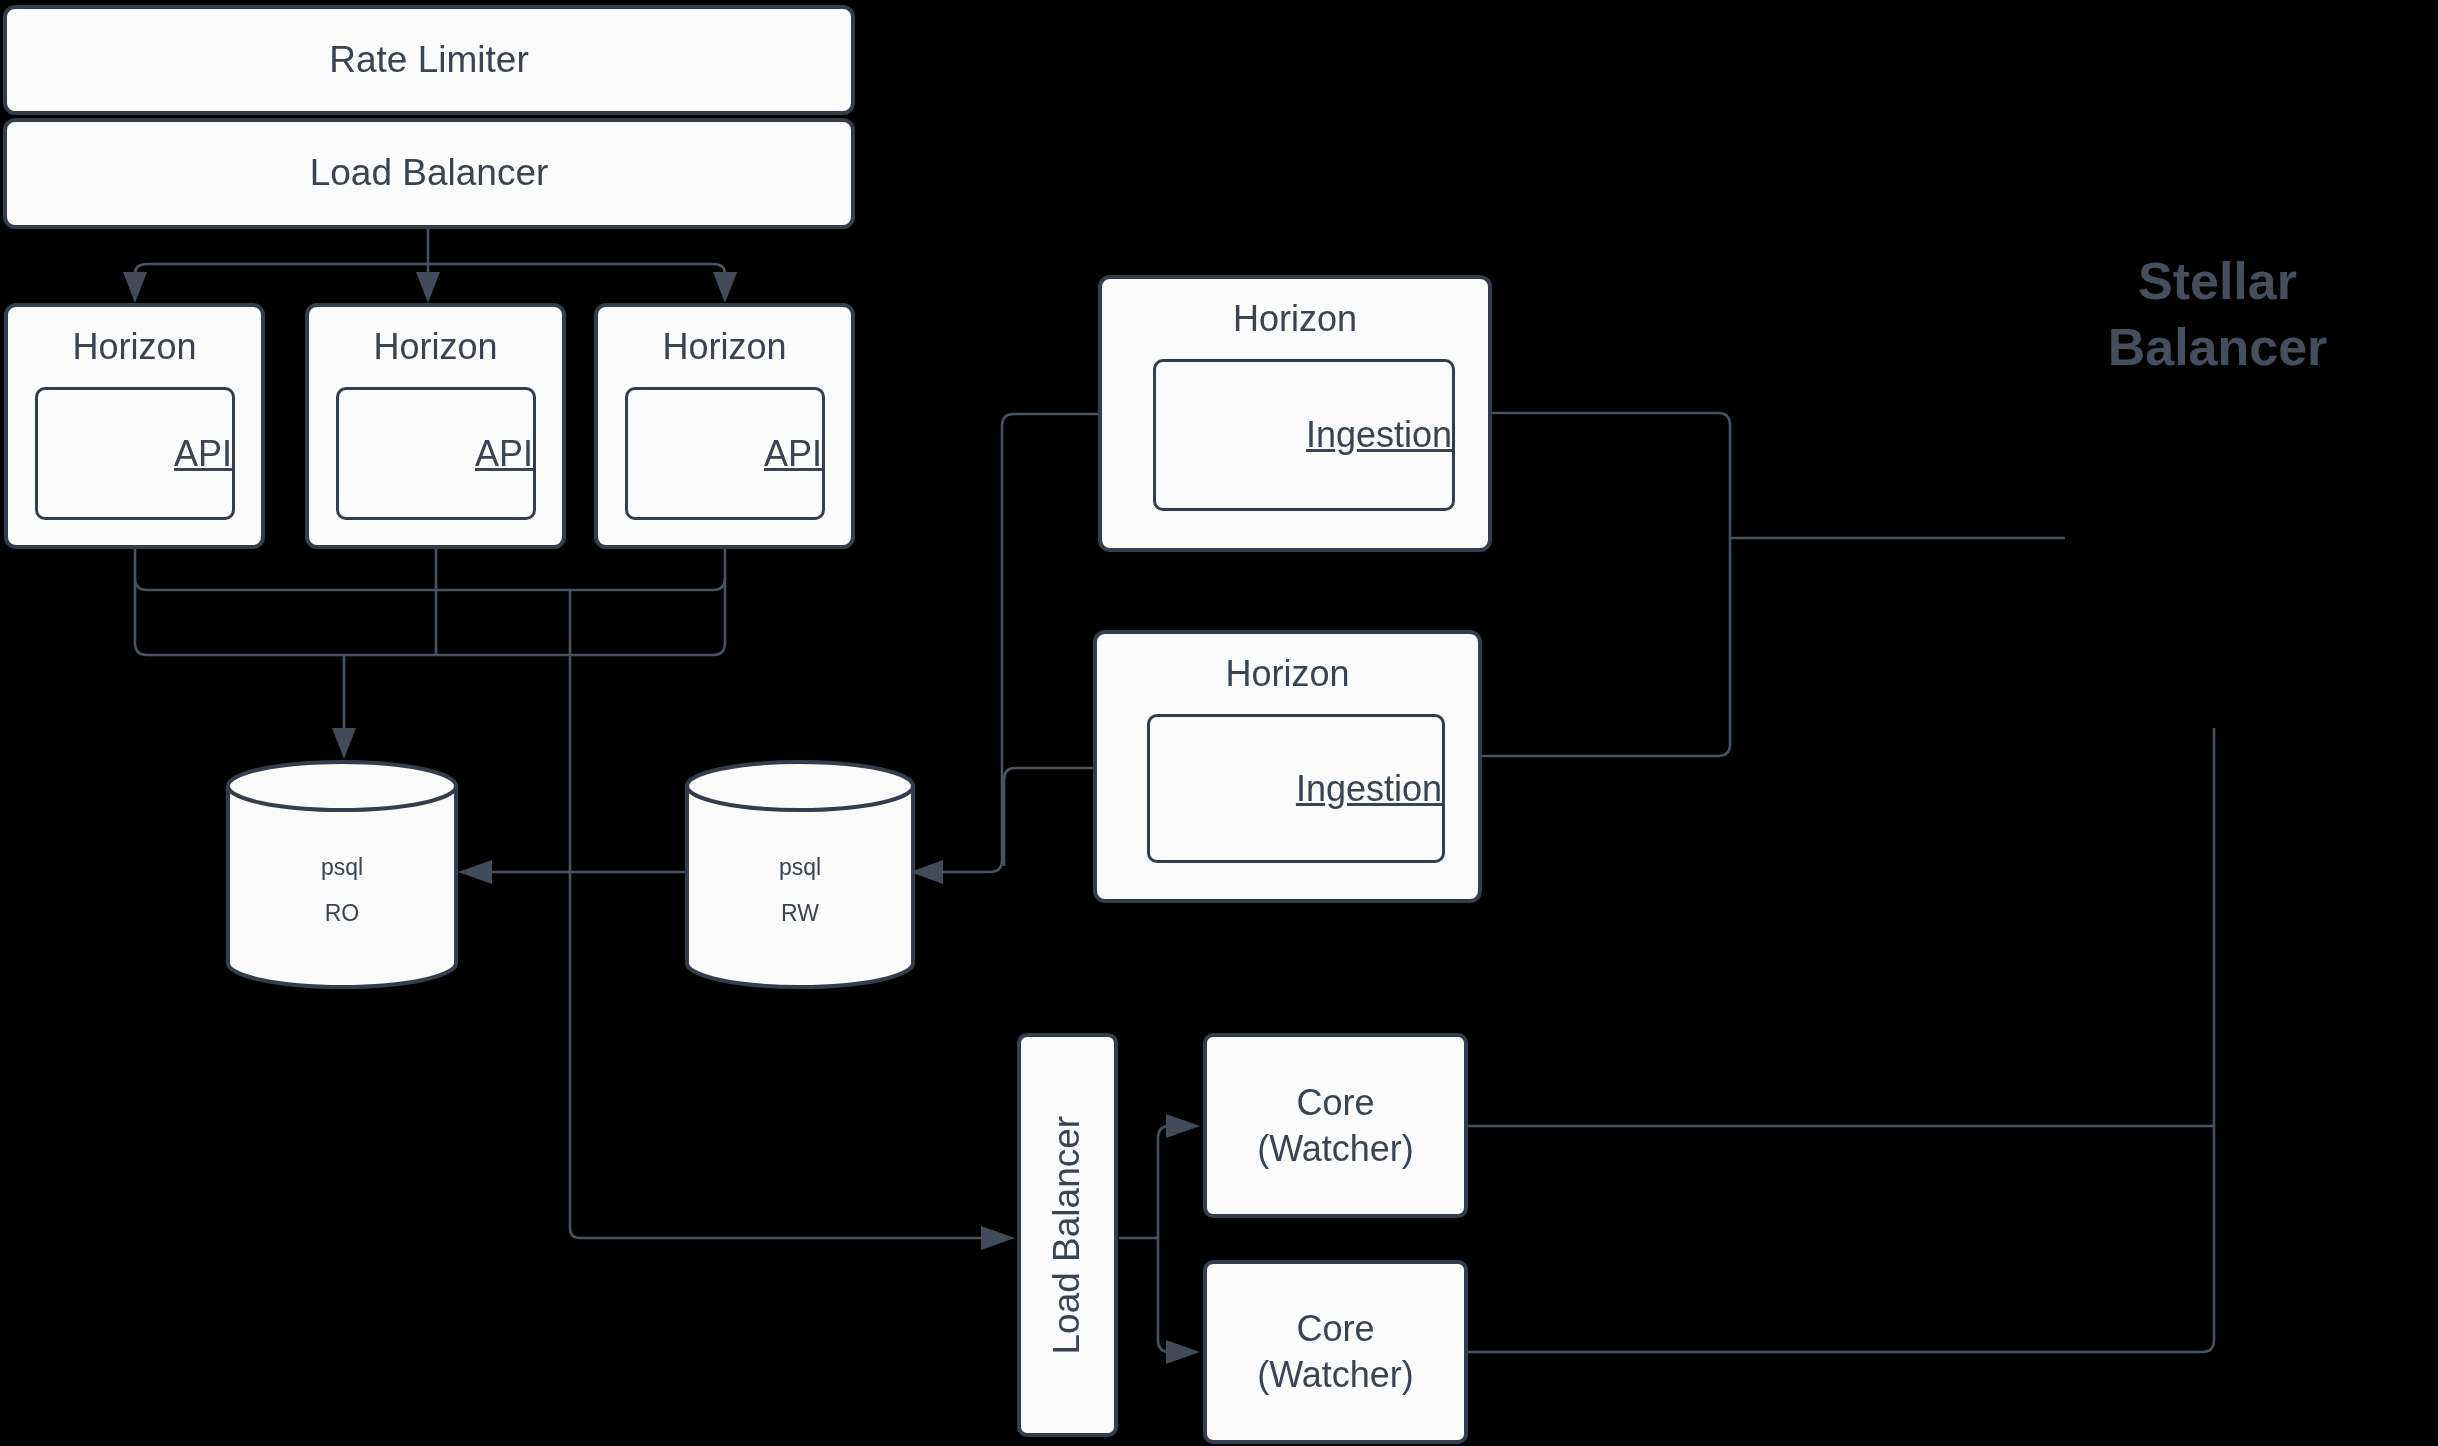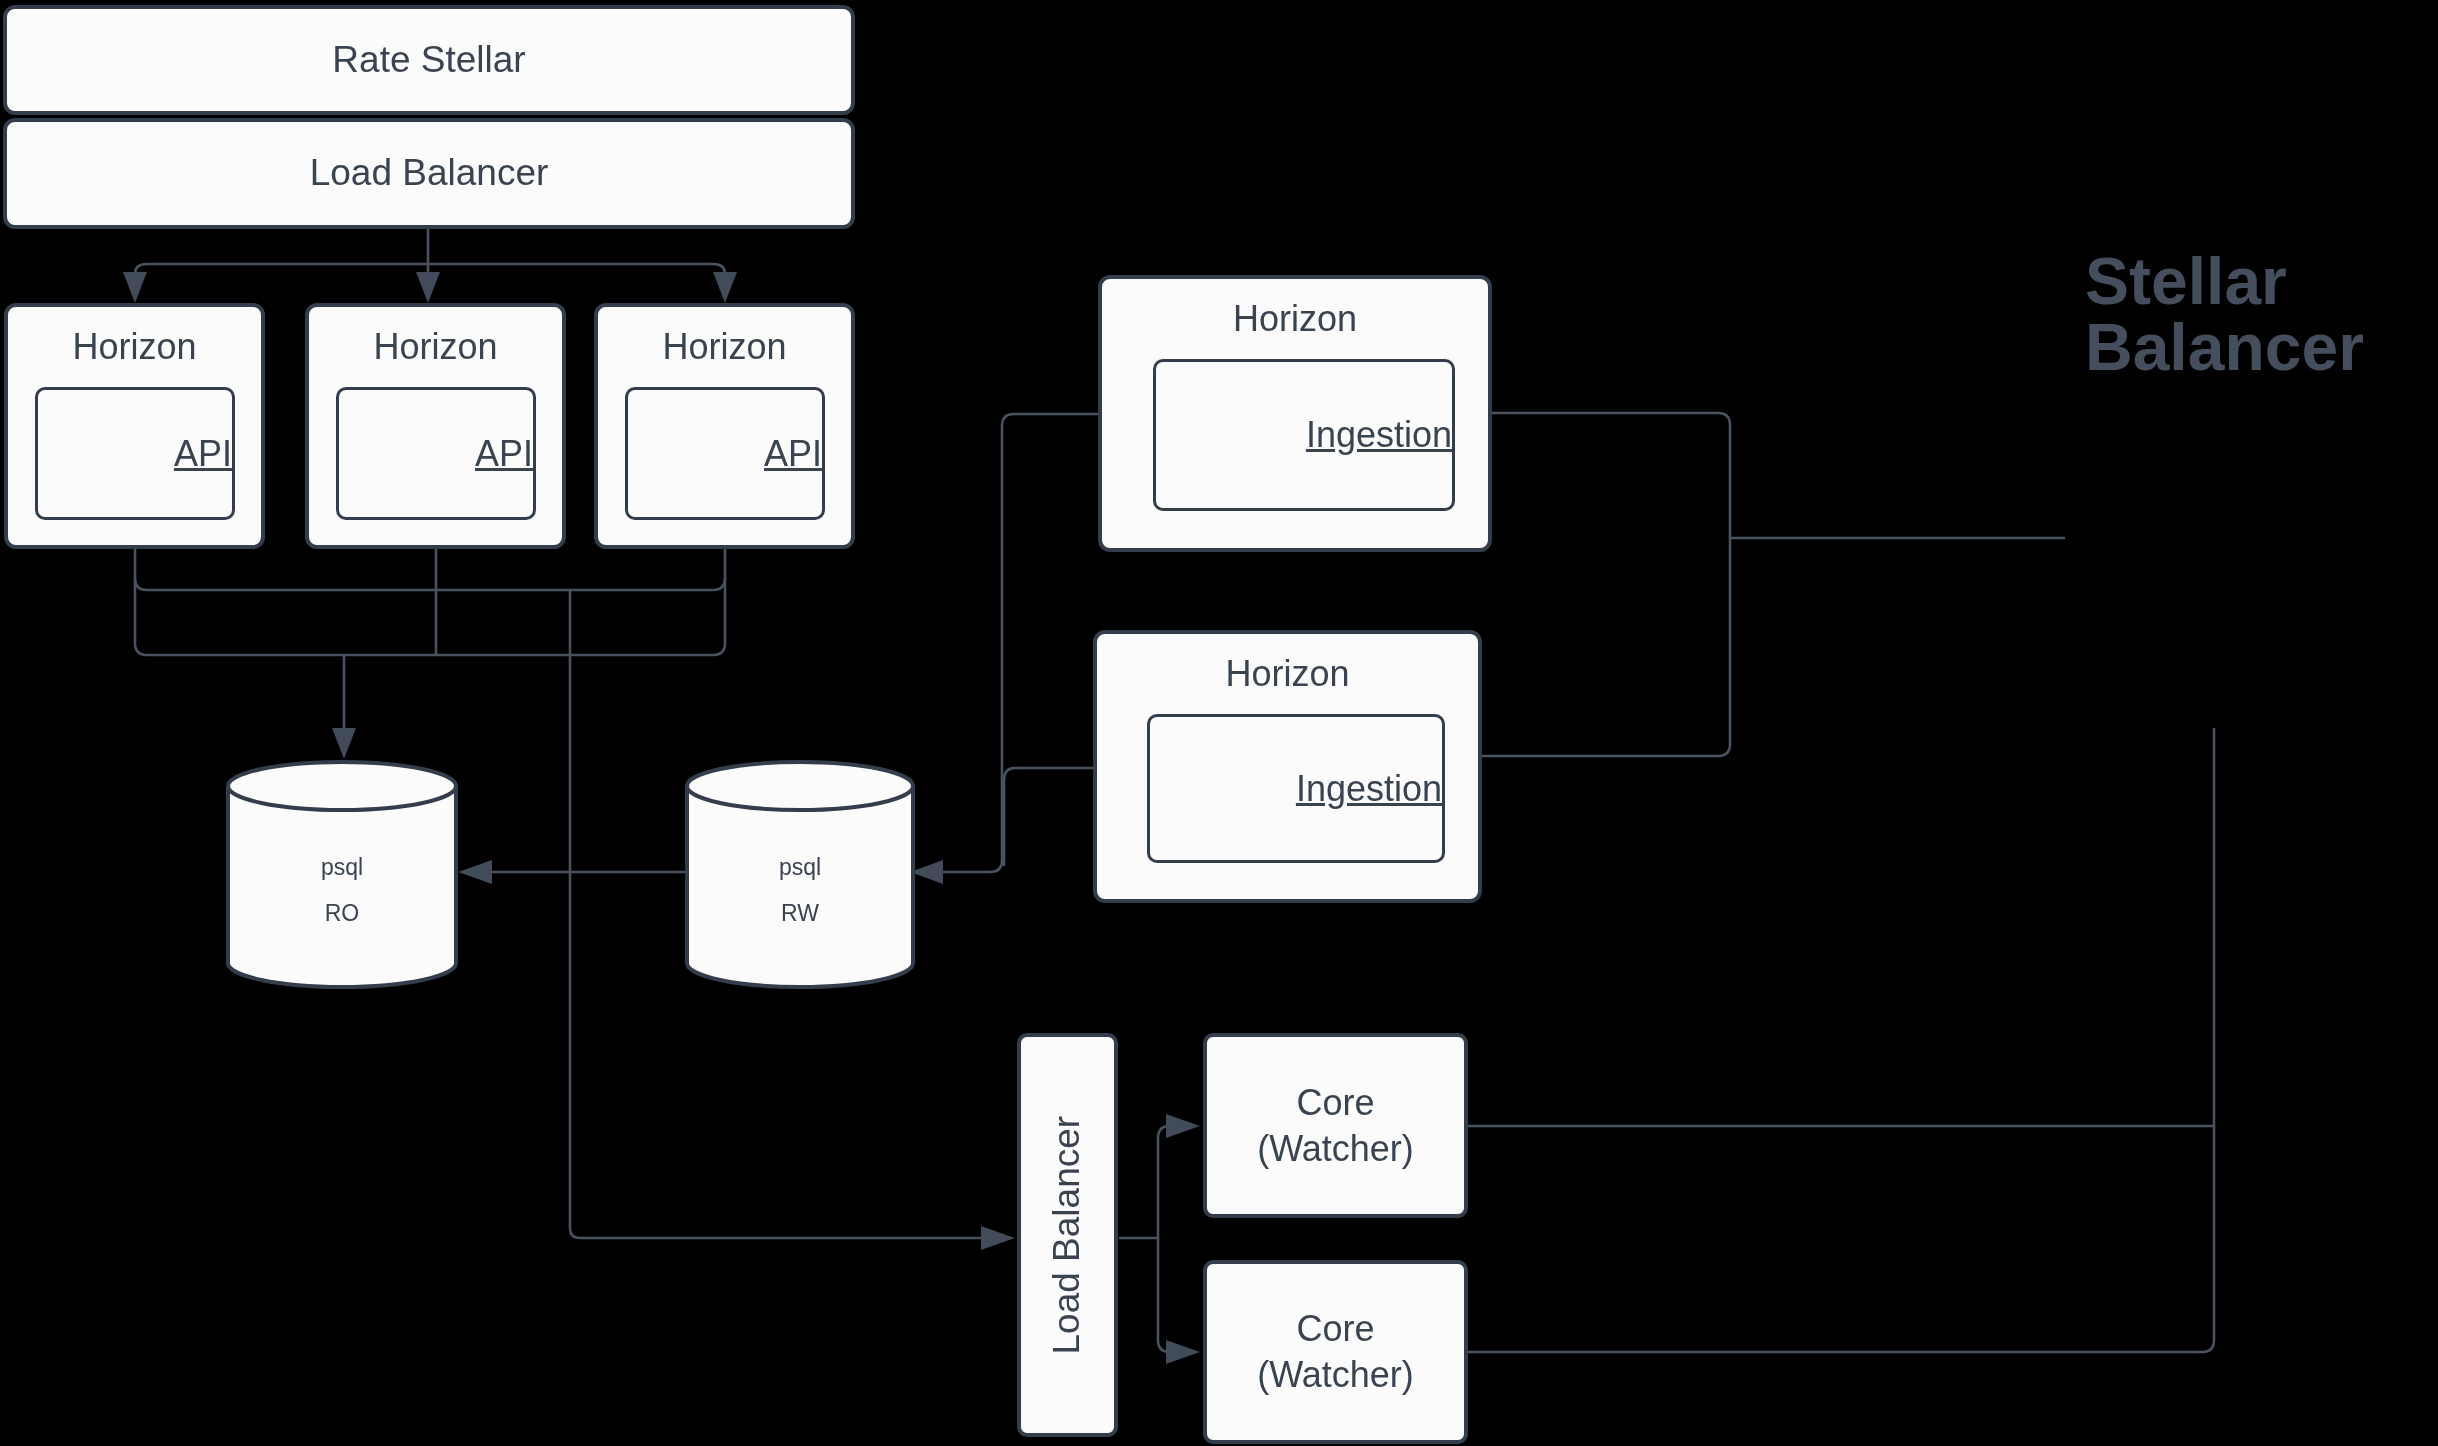--- a/index.html
+++ b/index.html
@@ -39,22 +39,22 @@
   }
   .node .top-label{position:absolute;top:18px;left:0;right:0;text-align:center;}
   .wide{font-size:37px;}
   .vtext{display:flex;align-items:center;justify-content:center;}
   .vtext span{transform:rotate(-90deg);white-space:nowrap;font-size:37px;}
   .cyl-label{
     position:absolute;z-index:3;text-align:center;
     font-size:23px;line-height:46px;color:var(--text);
   }
   .net-label{
-    position:absolute;z-index:2;text-align:left;
-    font-weight:bold;font-size:66px;line-height:66px;color:var(--title-text);
+    position:absolute;z-index:2;text-align:center;
+    font-weight:bold;font-size:52px;line-height:66px;color:var(--title-text);
   }
   .two-line{line-height:46px;}
 </style>
 </head>
 <body>
 
 <div class="canvas">
 
   <svg class="wires" width="2438" height="1446" viewBox="0 0 2438 1446">
 
@@ -96,21 +96,21 @@
       <ellipse class="shape" cx="342" cy="786" rx="114" ry="24"></ellipse>
     </g>
 
     <g>
       <path class="shape" d="M 687 786 V 963 A 113 24 0 0 0 913 963 V 786"></path>
       <ellipse class="shape" cx="800" cy="786" rx="113" ry="24"></ellipse>
     </g>
   </svg>
 
   <div class="node wide" style="left:3px;top:5px;width:852px;height:110px;">
-    <span>Rate Stellar</span>
+    <span>Rate Limiter</span>
   </div>
   <div class="node wide" style="left:3px;top:118px;width:852px;height:111px;">
     <span>Load Balancer</span>
   </div>
 
   <div class="node" style="left:4px;top:303px;width:261px;height:246px;">
     <span class="top-label">Horizon</span>
     <div class="inner" style="left:27px;top:80px;width:200px;height:133px;">
       <span>API</span>
     </div>

